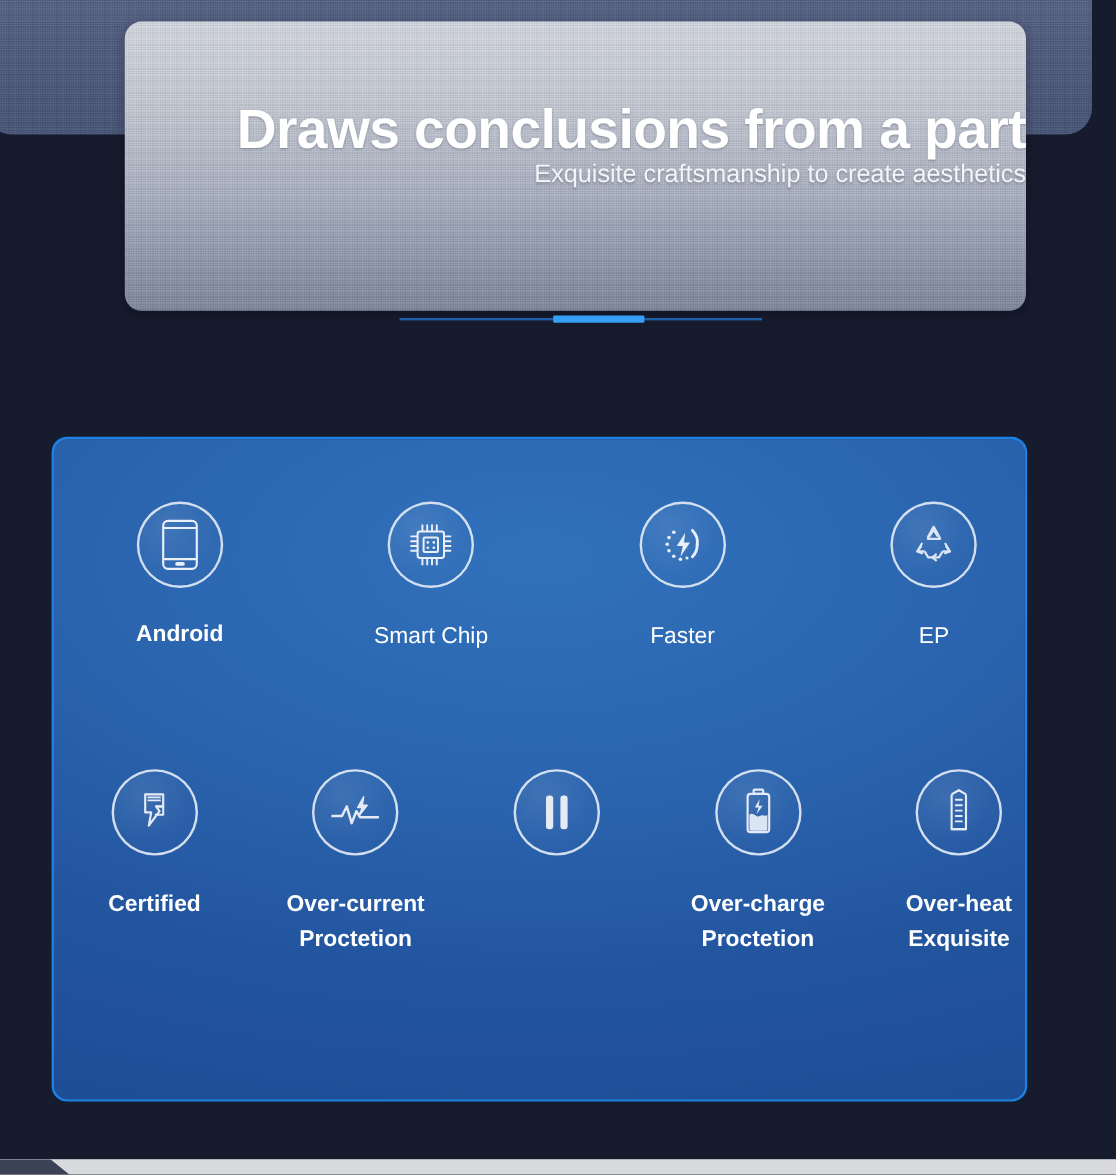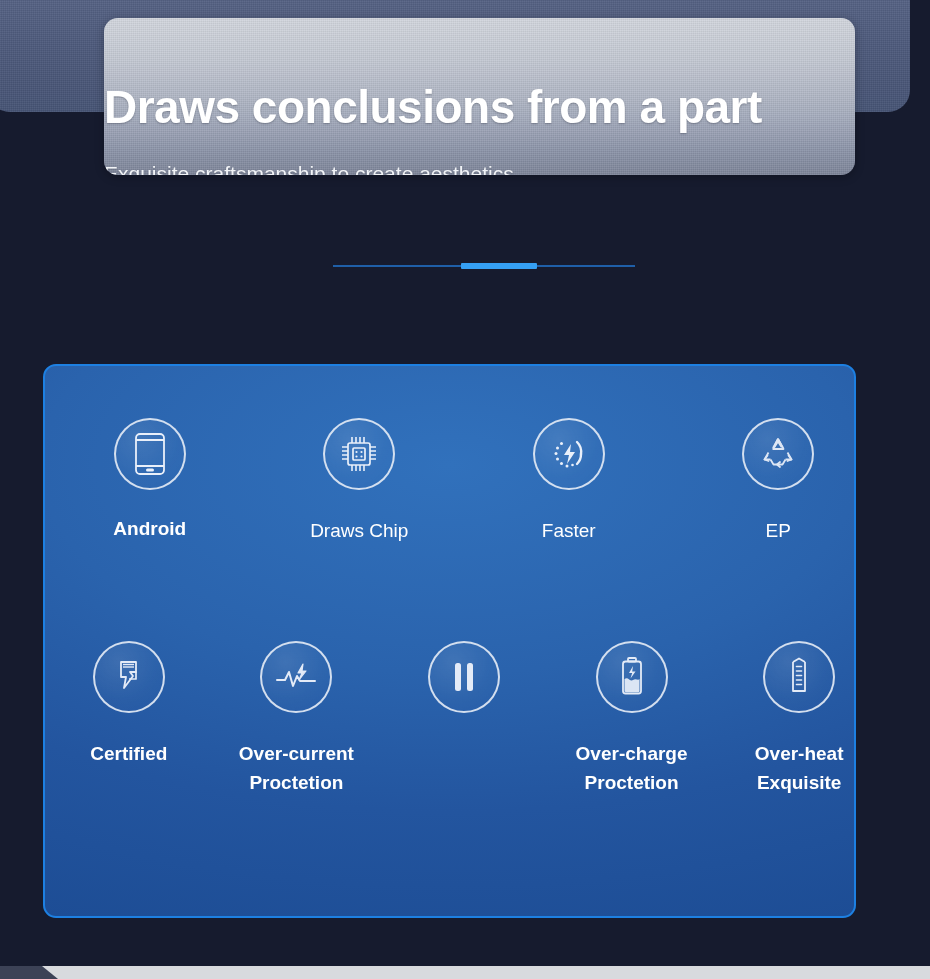--- a/index.html
+++ b/index.html
@@ -26,28 +26,28 @@
     background-image:
       repeating-linear-gradient(0deg, rgba(255,255,255,.035) 0 1px, rgba(0,0,0,.035) 1px 2px),
       repeating-linear-gradient(90deg, rgba(255,255,255,.03) 0 1px, rgba(0,0,0,.03) 1px 2px);
     opacity:.9;
   }
 
   
   .hero {
     position:absolute;
     left:104px; top:18px;
-    width:751px; height:157px;
+    width:751px; height:241px;
     border-radius:14px;
     background:linear-gradient(180deg,#d2d6de 0%,#c3c8d2 28%,#a6adbe 62%,#8b93a8 85%,#7d8599 100%);
     box-shadow:0 2px 10px rgba(0,0,0,.28);
     overflow:hidden;
     display:flex;
     flex-direction:column;
-    align-items:flex-start;
+    align-items:flex-end;
     justify-content:flex-start;
   }
   .hero::after{
     content:"";
     position:absolute; inset:0;
     background-image:
       repeating-linear-gradient(0deg, rgba(255,255,255,.05) 0 1px, rgba(0,0,0,.035) 1px 2px),
       repeating-linear-gradient(90deg, rgba(255,255,255,.04) 0 1px, rgba(0,0,0,.03) 1px 2px);
     pointer-events:none;
   }
@@ -56,21 +56,20 @@
     margin-top:62px;
     font-size:46px;
     font-weight:bold;
     color:#ffffff;
     letter-spacing:-.5px;
     white-space:nowrap;
     text-shadow:0 1px 2px rgba(40,46,60,.35);
   }
   .hero-sub {
     position:relative; z-index:2;
-    margin-top:28px;
     font-size:21px;
     color:#f2f4f7;
     white-space:nowrap;
     text-shadow:0 1px 2px rgba(40,46,60,.30);
   }
 
   
   .indicator {
     position:absolute;
     left:333px; top:263px;
@@ -212,21 +211,21 @@
               <line x1="32" y1="26" x2="38" y2="26"></line>
           </g>
           <g fill="#eaf0fa" stroke="none">
             <circle cx="18.5" cy="19" r="1.1"></circle>
               <circle cx="23.5" cy="19" r="1.1"></circle>
             <circle cx="18.5" cy="23.5" r="1.1"></circle>
               <circle cx="23.5" cy="23.5" r="1.1"></circle>
           </g>
         </svg>
       </div>
-      <div class="cell-label">Draws Chip</div>
+      <div class="cell-label">Smart Chip</div>
     </div>
 
     <div class="cell">
       <div class="icon-circle">
         <svg width="44" height="44" viewBox="0 0 44 44" fill="none">
           <path d="M30 10 A14 14 0 0 1 34 22" stroke="#eaf0fa" stroke-width="2.4" stroke-linecap="round"></path>
           <path d="M34 22 A14 14 0 0 1 30 32" stroke="#eaf0fa" stroke-width="2.4" stroke-linecap="round"></path>
           <g fill="#eaf0fa">
             <circle cx="14.5" cy="11.5" r="1.5"></circle>
             <circle cx="10.5" cy="16" r="1.5"></circle>

